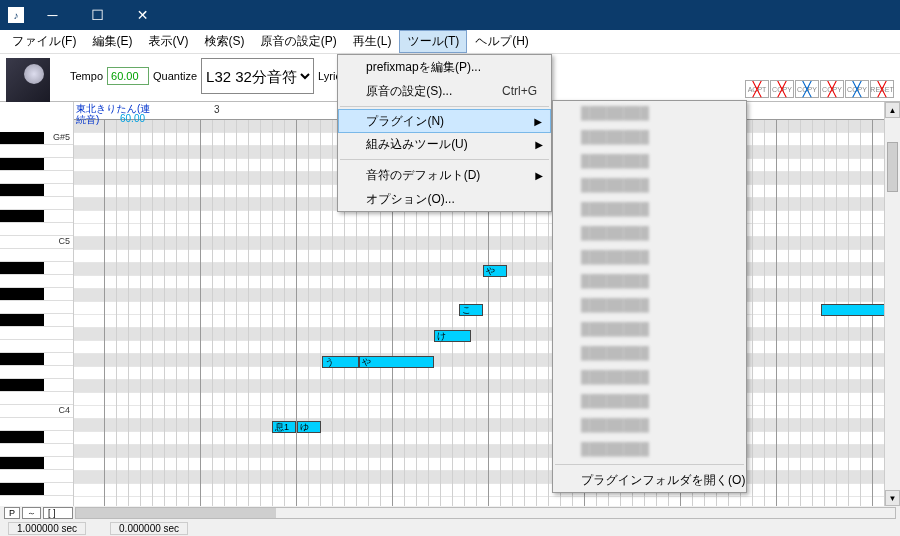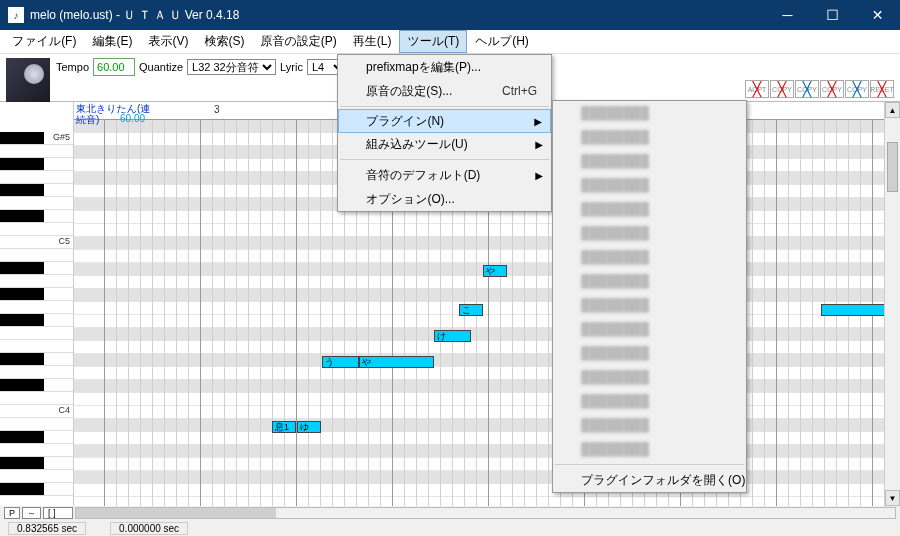--- a/index.html
+++ b/index.html
@@ -12,25 +12,25 @@
   .winbtn { width: 45px; height: 30px; display: flex; align-items: center; justify-content: center; color: #fff; font-size: 14px; }
 
   .menubar { height: 24px; background: #fff; display: flex; align-items: center; padding: 0 4px; font-size: 12px; border-bottom: 1px solid #e0e0e0; }
   .menubar .mitem { padding: 3px 8px; cursor: default; }
   .menubar .mitem.open { background: #cde4f7; border: 1px solid #7da2ce; padding: 2px 7px; }
 
   .toolbar { height: 48px; background: #fff; display: flex; align-items: flex-start; padding: 4px 6px; font-size: 11px; gap: 6px; border-bottom: 1px solid #bbb; position: relative; }
   .avatar { width: 44px; height: 44px; background: linear-gradient(135deg,#3a3a4a,#1a1a25); position: relative; overflow: hidden; }
   .avatar::before { content:""; position:absolute; left:18px; top:6px; width:20px; height:20px; background:radial-gradient(circle,#dde,#99a); border-radius:50%; }
   .tcol { display: flex; flex-direction: column; gap: 2px; }
-  .trow { display: flex; align-items: center; gap: 4px; }
+  .trow { display: flex; align-items: center; gap: 4px; margin-left: 14px; }
   .trow span.lbl { font-size: 11px; }
   input.tinput { height: 18px; border: 1px solid #7a9; font-size: 11px; padding: 0 3px; background:#fff; }
   input.tinput.tempo { color:#00a000; width:42px; border-color:#66aa66; }
-  select.tsel { height: 16px; font-size: 11px; border:1px solid #888; background:#fff; }
+  select.tsel { height: 36px; font-size: 15px; border:1px solid #888; background:#fff; }
   input.lyric { height: 18px; border:1px solid #888; width: 230px; font-size: 11px; padding:0 3px; }
   .tbicons { display:flex; gap:2px; align-items:center; margin-left:4px; }
   .tbbtn { width:24px; height:22px; border:1px solid #888; background:#f8f8f8; display:flex; align-items:center; justify-content:center; font-size:11px; }
   .tbbtn.mode2 { width:46px; font-size:10px; }
   .tbsep { width:4px; }
   .minibtns { display:flex; gap:1px; position:absolute; right:6px; top:26px; }
   .minibtn { width:24px; height:18px; border:1px solid #aaa; background:#fff; display:flex; align-items:center; justify-content:center; font-size:7px; position:relative; color:#888; }
   .minibtn .cross { position:absolute; font-size:14px; color:#e00; }
   .minibtn .cross.blue { color:#06c; }
 
@@ -72,21 +72,20 @@
   .hscroll { flex:1; height:12px; background:#f0f0f0; border:1px solid #bbb; position:relative; }
   .hscroll .thumb { position:absolute; left:0; top:0; width:200px; height:100%; background:#cfcfcf; }
   .sbrow2 { height:16px; display:flex; align-items:center; padding:0 8px; font-size:10px; gap:24px; }
   .sbrow2 span { border:1px solid #ccc; padding:0 8px; }
 </style>
 </head>
 <body>
 
 <div class="titlebar">
   <div class="icon">♪</div>
-  <div class="title">melo (melo.ust) -  Ｕ Ｔ Ａ Ｕ  Ver 0.4.18</div>
   <div class="winbtns">
     <div class="winbtn">─</div>
     <div class="winbtn">☐</div>
     <div class="winbtn close">✕</div>
   </div>
 </div>
 
 <div class="menubar">
   <div class="mitem">ファイル(F)</div>
   <div class="mitem">編集(E)</div>
@@ -393,16 +392,16 @@
 <div class="statusbar">
   <div class="sbrow1">
     <div class="sbbtn">P</div>
     <div class="sbbtn">～</div>
     <div class="sbbtn" style="width:30px">[      ]</div>
     <div class="hscroll">
         <div class="thumb"></div>
       </div>
   </div>
   <div class="sbrow2">
-    <span>0.832565 sec</span>
+    <span>1.000000 sec</span>
     <span>0.000000 sec</span>
   </div>
 </div>
 
 </body></html>

